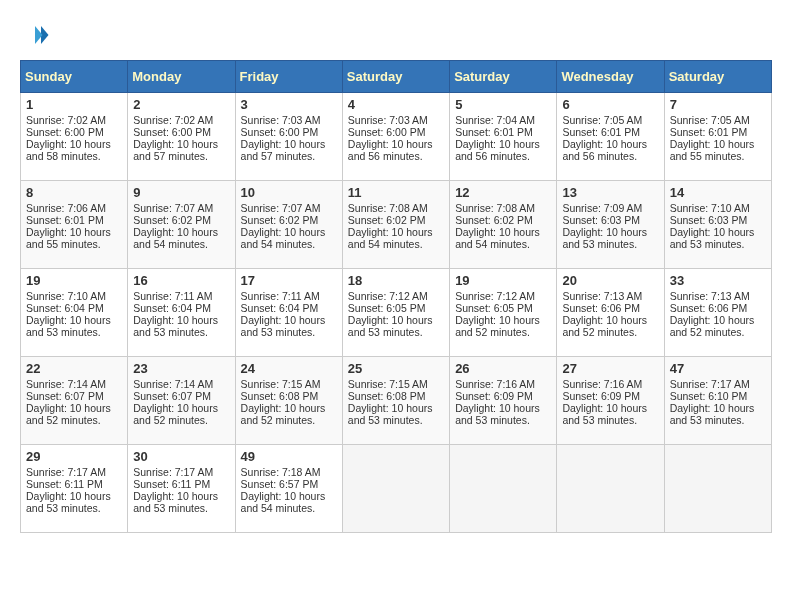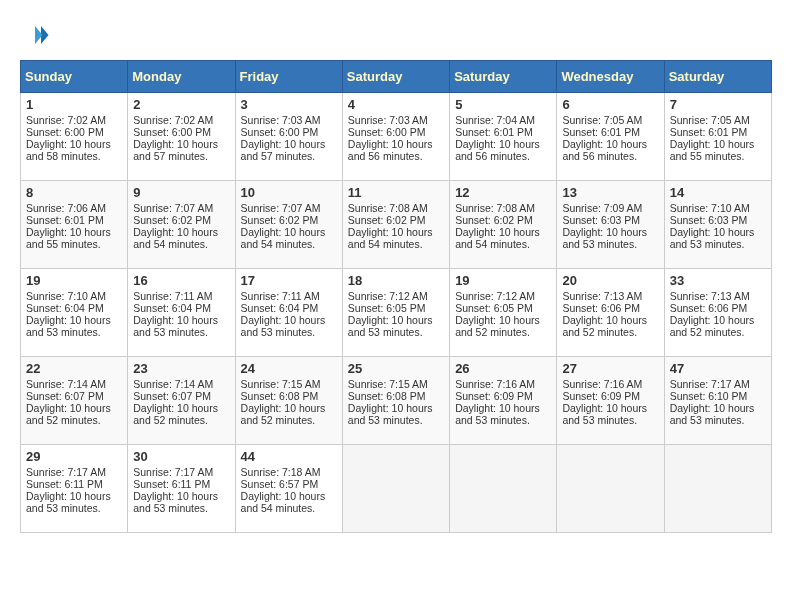--- a/index.html
+++ b/index.html
@@ -147,20 +147,20 @@
         <td><span class="day-num">23</span><span>Sunrise: 7:14 AM</span><br><span>Sunset: 6:07 PM</span><br><span>Daylight: 10 hours and 52 minutes.</span></td>
         <td><span class="day-num">24</span><span>Sunrise: 7:15 AM</span><br><span>Sunset: 6:08 PM</span><br><span>Daylight: 10 hours and 52 minutes.</span></td>
         <td><span class="day-num">25</span><span>Sunrise: 7:15 AM</span><br><span>Sunset: 6:08 PM</span><br><span>Daylight: 10 hours and 53 minutes.</span></td>
         <td><span class="day-num">26</span><span>Sunrise: 7:16 AM</span><br><span>Sunset: 6:09 PM</span><br><span>Daylight: 10 hours and 53 minutes.</span></td>
         <td><span class="day-num">27</span><span>Sunrise: 7:16 AM</span><br><span>Sunset: 6:09 PM</span><br><span>Daylight: 10 hours and 53 minutes.</span></td>
         <td><span class="day-num">47</span><span>Sunrise: 7:17 AM</span><br><span>Sunset: 6:10 PM</span><br><span>Daylight: 10 hours and 53 minutes.</span></td>
       </tr>
       <tr>
         <td><span class="day-num">29</span><span>Sunrise: 7:17 AM</span><br><span>Sunset: 6:11 PM</span><br><span>Daylight: 10 hours and 53 minutes.</span></td>
         <td><span class="day-num">30</span><span>Sunrise: 7:17 AM</span><br><span>Sunset: 6:11 PM</span><br><span>Daylight: 10 hours and 53 minutes.</span></td>
-        <td><span class="day-num">44</span><span>Sunrise: 7:18 AM</span><br><span>Sunset: 6:57 PM</span><br><span>Daylight: 10 hours and 54 minutes.</span></td>
+        <td><span class="day-num">49</span><span>Sunrise: 7:18 AM</span><br><span>Sunset: 6:57 PM</span><br><span>Daylight: 10 hours and 54 minutes.</span></td>
         <td class="empty"></td>
         <td class="empty"></td>
         <td class="empty"></td>
         <td class="empty"></td>
       </tr>
     </tbody>
 </table>
 
 </body></html>

